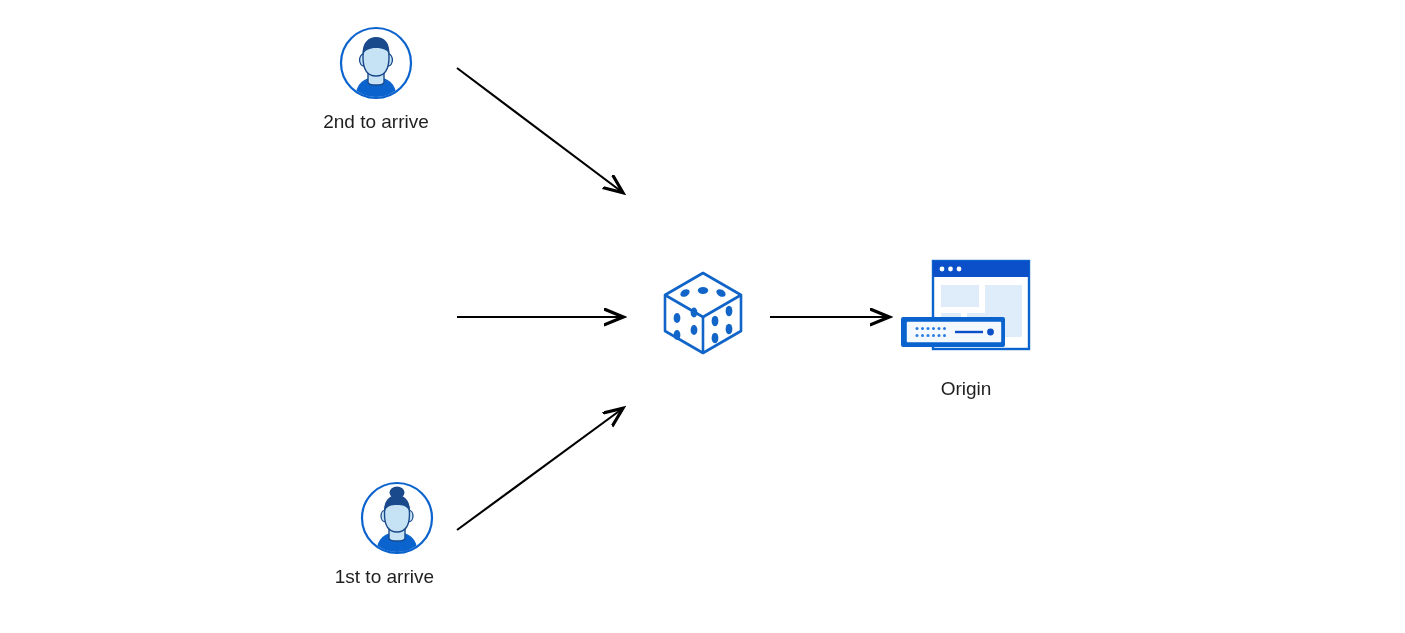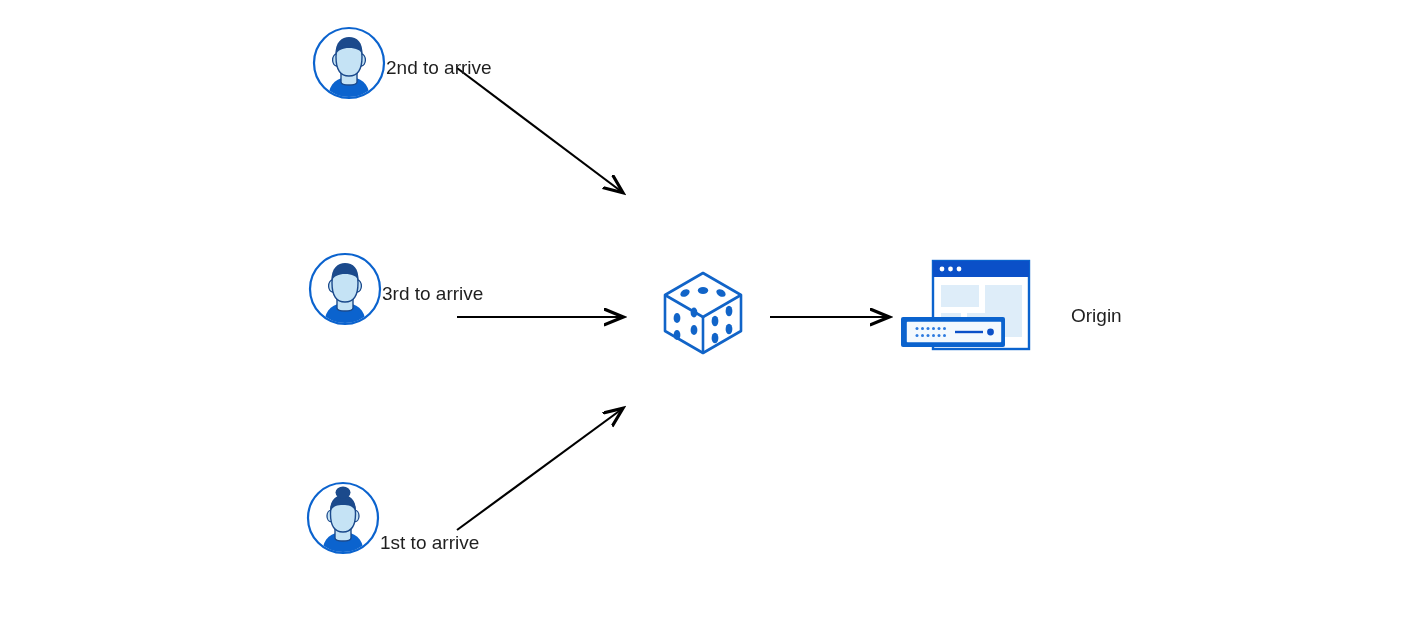--- a/index.html
+++ b/index.html
@@ -19,21 +19,21 @@
   .canvas {
     position: absolute;
     left: 0;
     top: 0;
     width: 1405px;
     height: 633px;
   }
   .node {
     position: absolute;
     display: flex;
-    flex-direction: row;
+    flex-direction: column;
     align-items: center;
   }
   .node-label {
     font-size: 19px;
     line-height: 24px;
     color: #1f1f1f;
     white-space: nowrap;
     margin-top: 10px;
     font-family: "Liberation Sans", sans-serif;
   }
@@ -47,21 +47,21 @@
     top: 0;
     width: 1405px;
     height: 633px;
     pointer-events: none;
   }
   
   #user-2nd  { left: 312px; top: 26px;  width: 128px; }
   #user-3rd  { left: 308px; top: 252px; width: 128px; }
   #user-1st  { left: 306px; top: 481px; width: 128px; align-items: flex-end; }
   #dice-node { left: 655px; top: 265px; width: 96px; }
-  #origin-node { left: 893px; top: 255px; width: 146px; gap: 32px; }
+  #origin-node { left: 893px; top: 255px; width: 146px; }
 </style>
 </head>
 <body>
 
 <div class="canvas">
 
   <svg class="arrow-layer" viewBox="0 0 1405 633">
     <defs>
       <marker id="arrowhead" markerWidth="11" markerHeight="11" refX="8.6" refY="4.2" orient="auto" markerUnits="strokeWidth">
         <path d="M0.6,0.6 L9.2,4.2 L0.6,7.8" fill="none" stroke="#000000" stroke-width="1.5" stroke-linecap="square" stroke-linejoin="miter"></path>
@@ -90,39 +90,20 @@
           <ellipse cx="24.6" cy="34" rx="4" ry="6" fill="#C5E3F5" stroke="#1B4A8C" stroke-width="1.3"></ellipse>
           <ellipse cx="49.4" cy="34" rx="4" ry="6" fill="#C5E3F5" stroke="#1B4A8C" stroke-width="1.3"></ellipse>
           <path d="M24,31 C24,18 31,13 37,13 C43,13 50,18 50,31 C50,44 45,50 37,50 C29,50 24,44 24,31 Z" fill="#C5E3F5" stroke="#1B4A8C" stroke-width="1.4"></path>
           <path d="M23.5,29 C23,16 30,11 37,11 C45,11 51,16 50.5,29 C49,24 44,22 37,22 C30.5,22 26,24 23.5,29 Z" fill="#1B4A8C"></path>
         </g>
       </svg>
     </span>
     <span class="node-label">2nd to arrive</span>
   </div>
 
-  <div class="node" id="user-3rd">
-    <span class="icon-wrap">
-      <svg width="74" height="74" viewBox="0 0 74 74">
-        <circle cx="37" cy="37" r="35" fill="#ffffff" stroke="#0B63CE" stroke-width="2.2"></circle>
-        <clipPath id="clip3rd">
-            <circle cx="37" cy="37" r="34"></circle>
-          </clipPath>
-        <g clip-path="url(#clip3rd)">
-          <path d="M16,74 C16,58 25,51 37,51 C49,51 58,58 58,74 Z" fill="#0B63CE"></path>
-          <path d="M29,45 L45,45 L45,56 C45,60 29,60 29,56 Z" fill="#C5E3F5" stroke="#1B4A8C" stroke-width="1.4"></path>
-          <ellipse cx="24.6" cy="34" rx="4" ry="6" fill="#C5E3F5" stroke="#1B4A8C" stroke-width="1.3"></ellipse>
-          <ellipse cx="49.4" cy="34" rx="4" ry="6" fill="#C5E3F5" stroke="#1B4A8C" stroke-width="1.3"></ellipse>
-          <path d="M24,31 C24,18 31,13 37,13 C43,13 50,18 50,31 C50,44 45,50 37,50 C29,50 24,44 24,31 Z" fill="#C5E3F5" stroke="#1B4A8C" stroke-width="1.4"></path>
-          <path d="M23.5,29 C23,16 30,11 37,11 C45,11 51,16 50.5,29 C49,24 44,22 37,22 C30.5,22 26,24 23.5,29 Z" fill="#1B4A8C"></path>
-        </g>
-      </svg>
-    </span>
-    <span class="node-label">3rd to arrive</span>
-  </div>
 
   <div class="node" id="user-1st">
     <span class="icon-wrap">
       <svg width="74" height="74" viewBox="0 0 74 74">
         <circle cx="37" cy="37" r="35" fill="#ffffff" stroke="#0B63CE" stroke-width="2.2"></circle>
         <clipPath id="clip1st">
             <circle cx="37" cy="37" r="34"></circle>
           </clipPath>
         <g clip-path="url(#clip1st)">
           <path d="M16,74 C16,58 25,51 37,51 C49,51 58,58 58,74 Z" fill="#0B63CE"></path>

